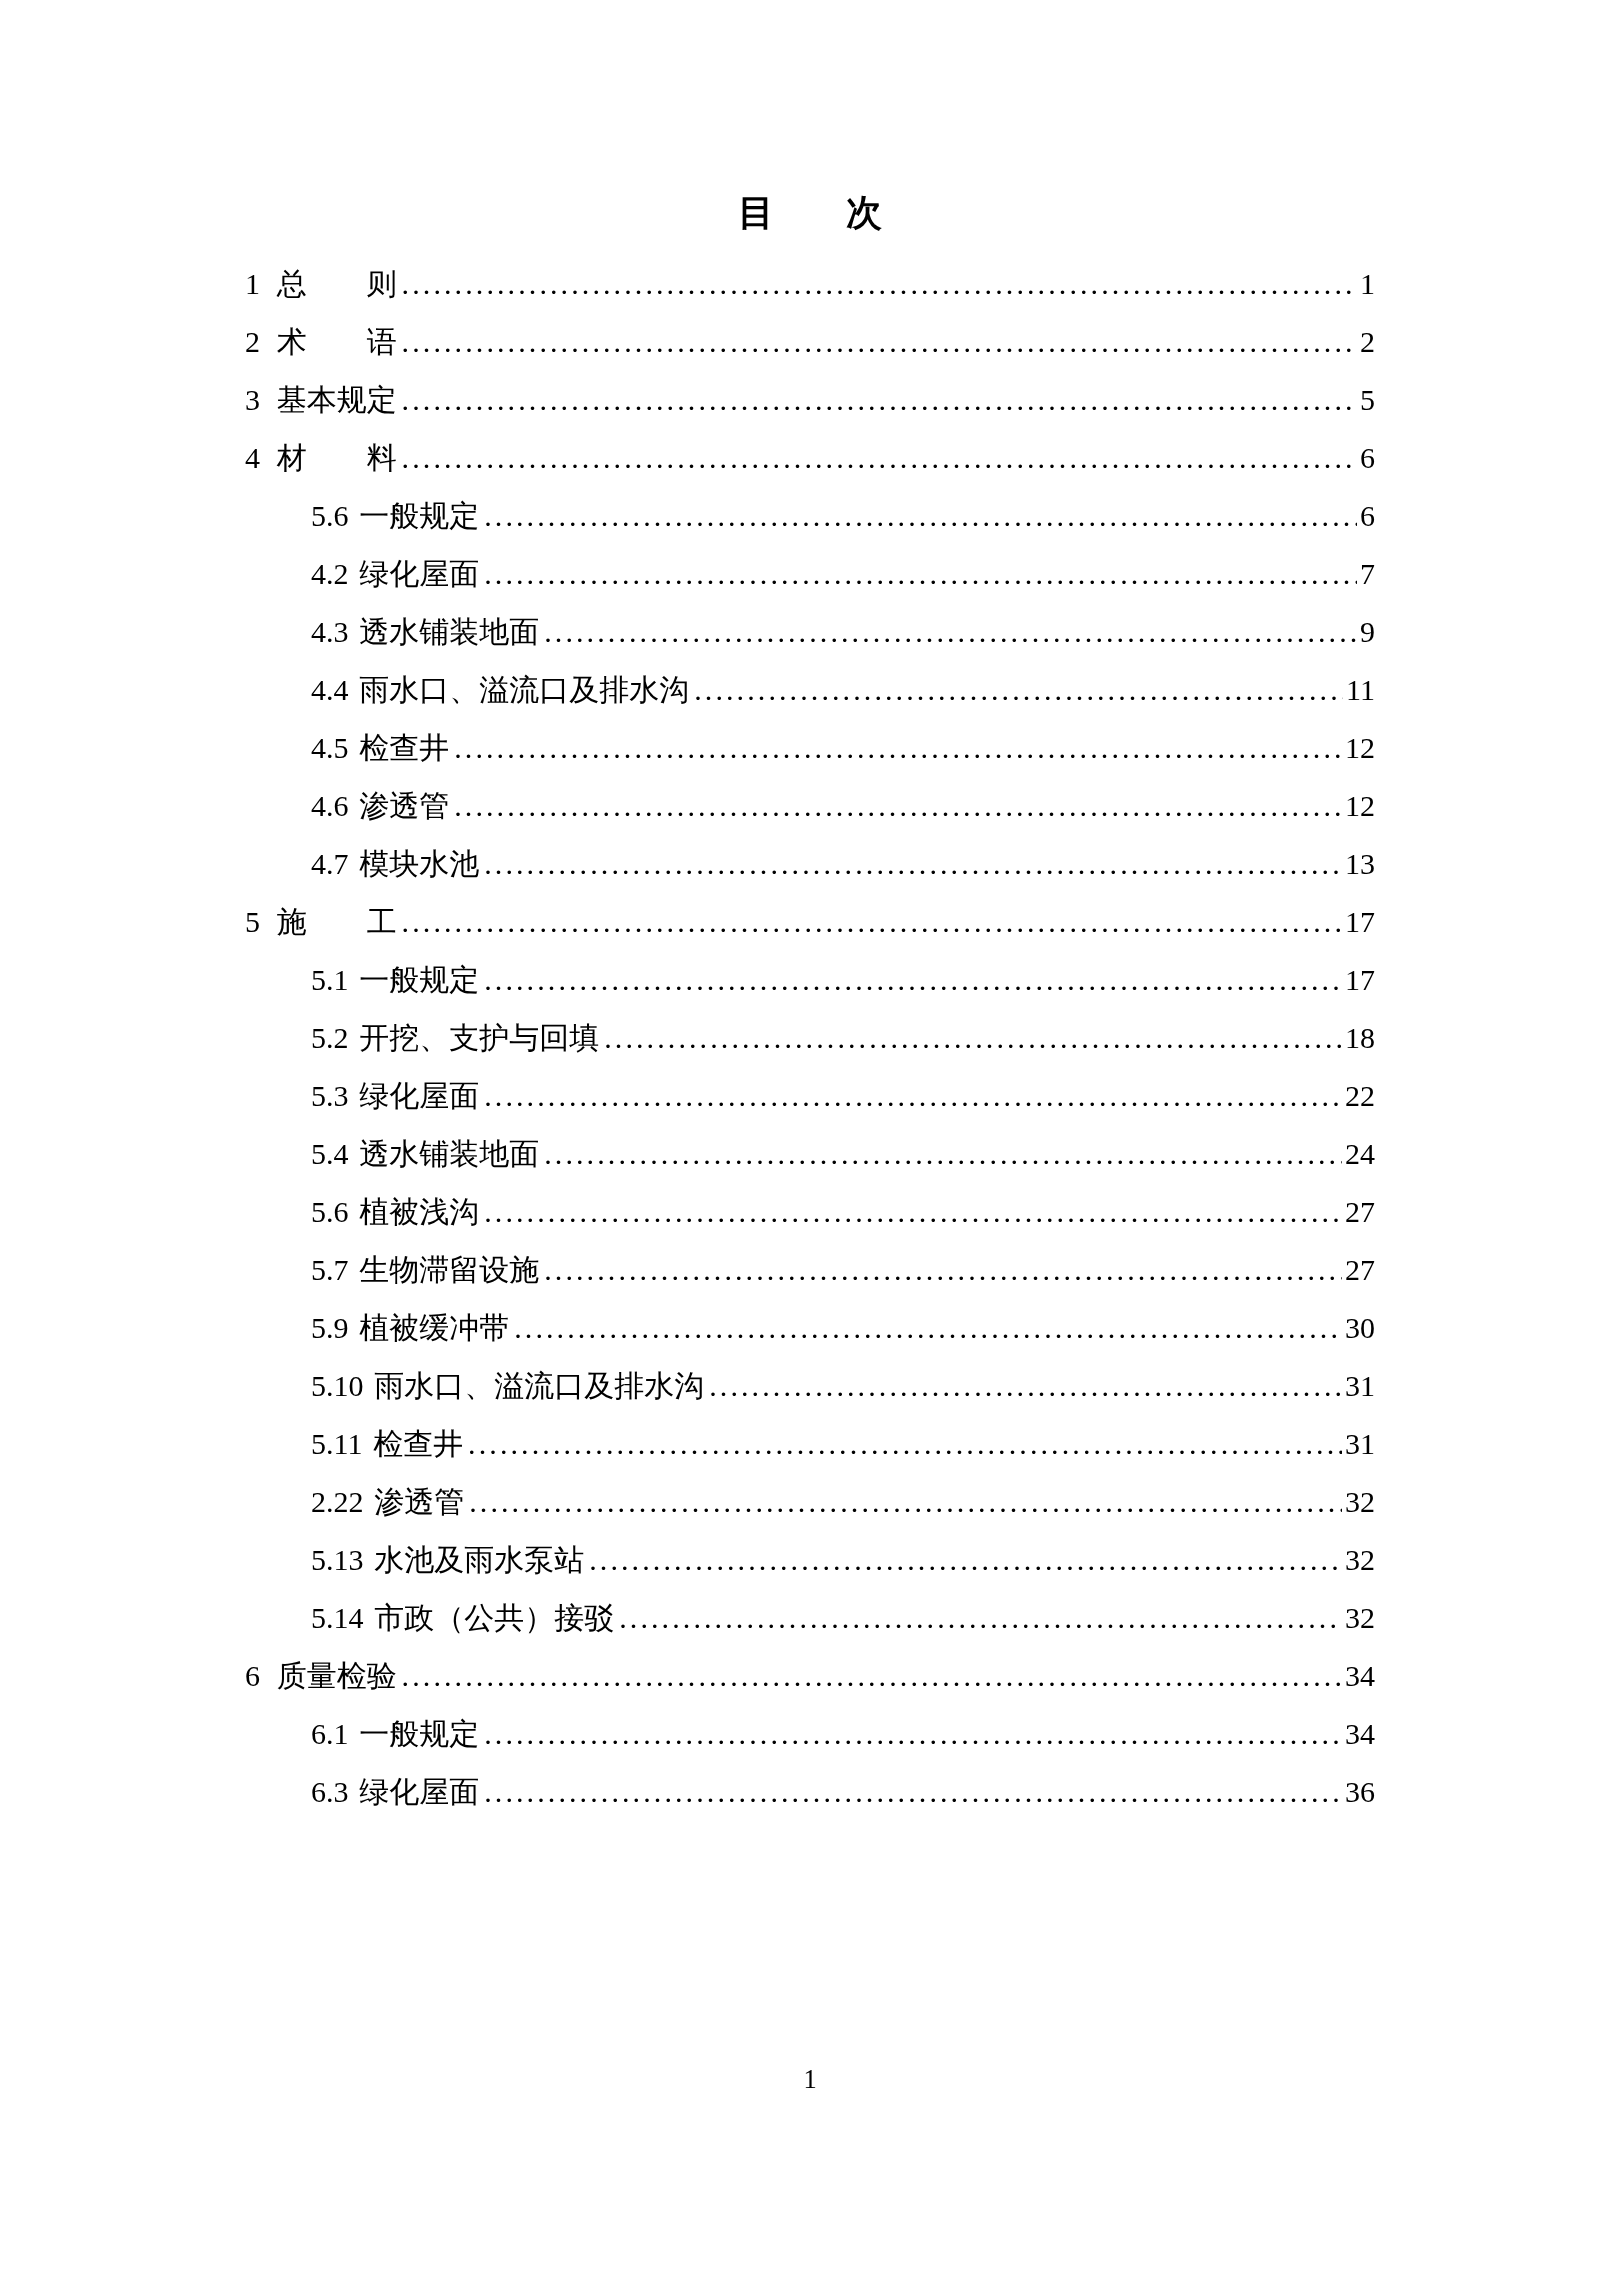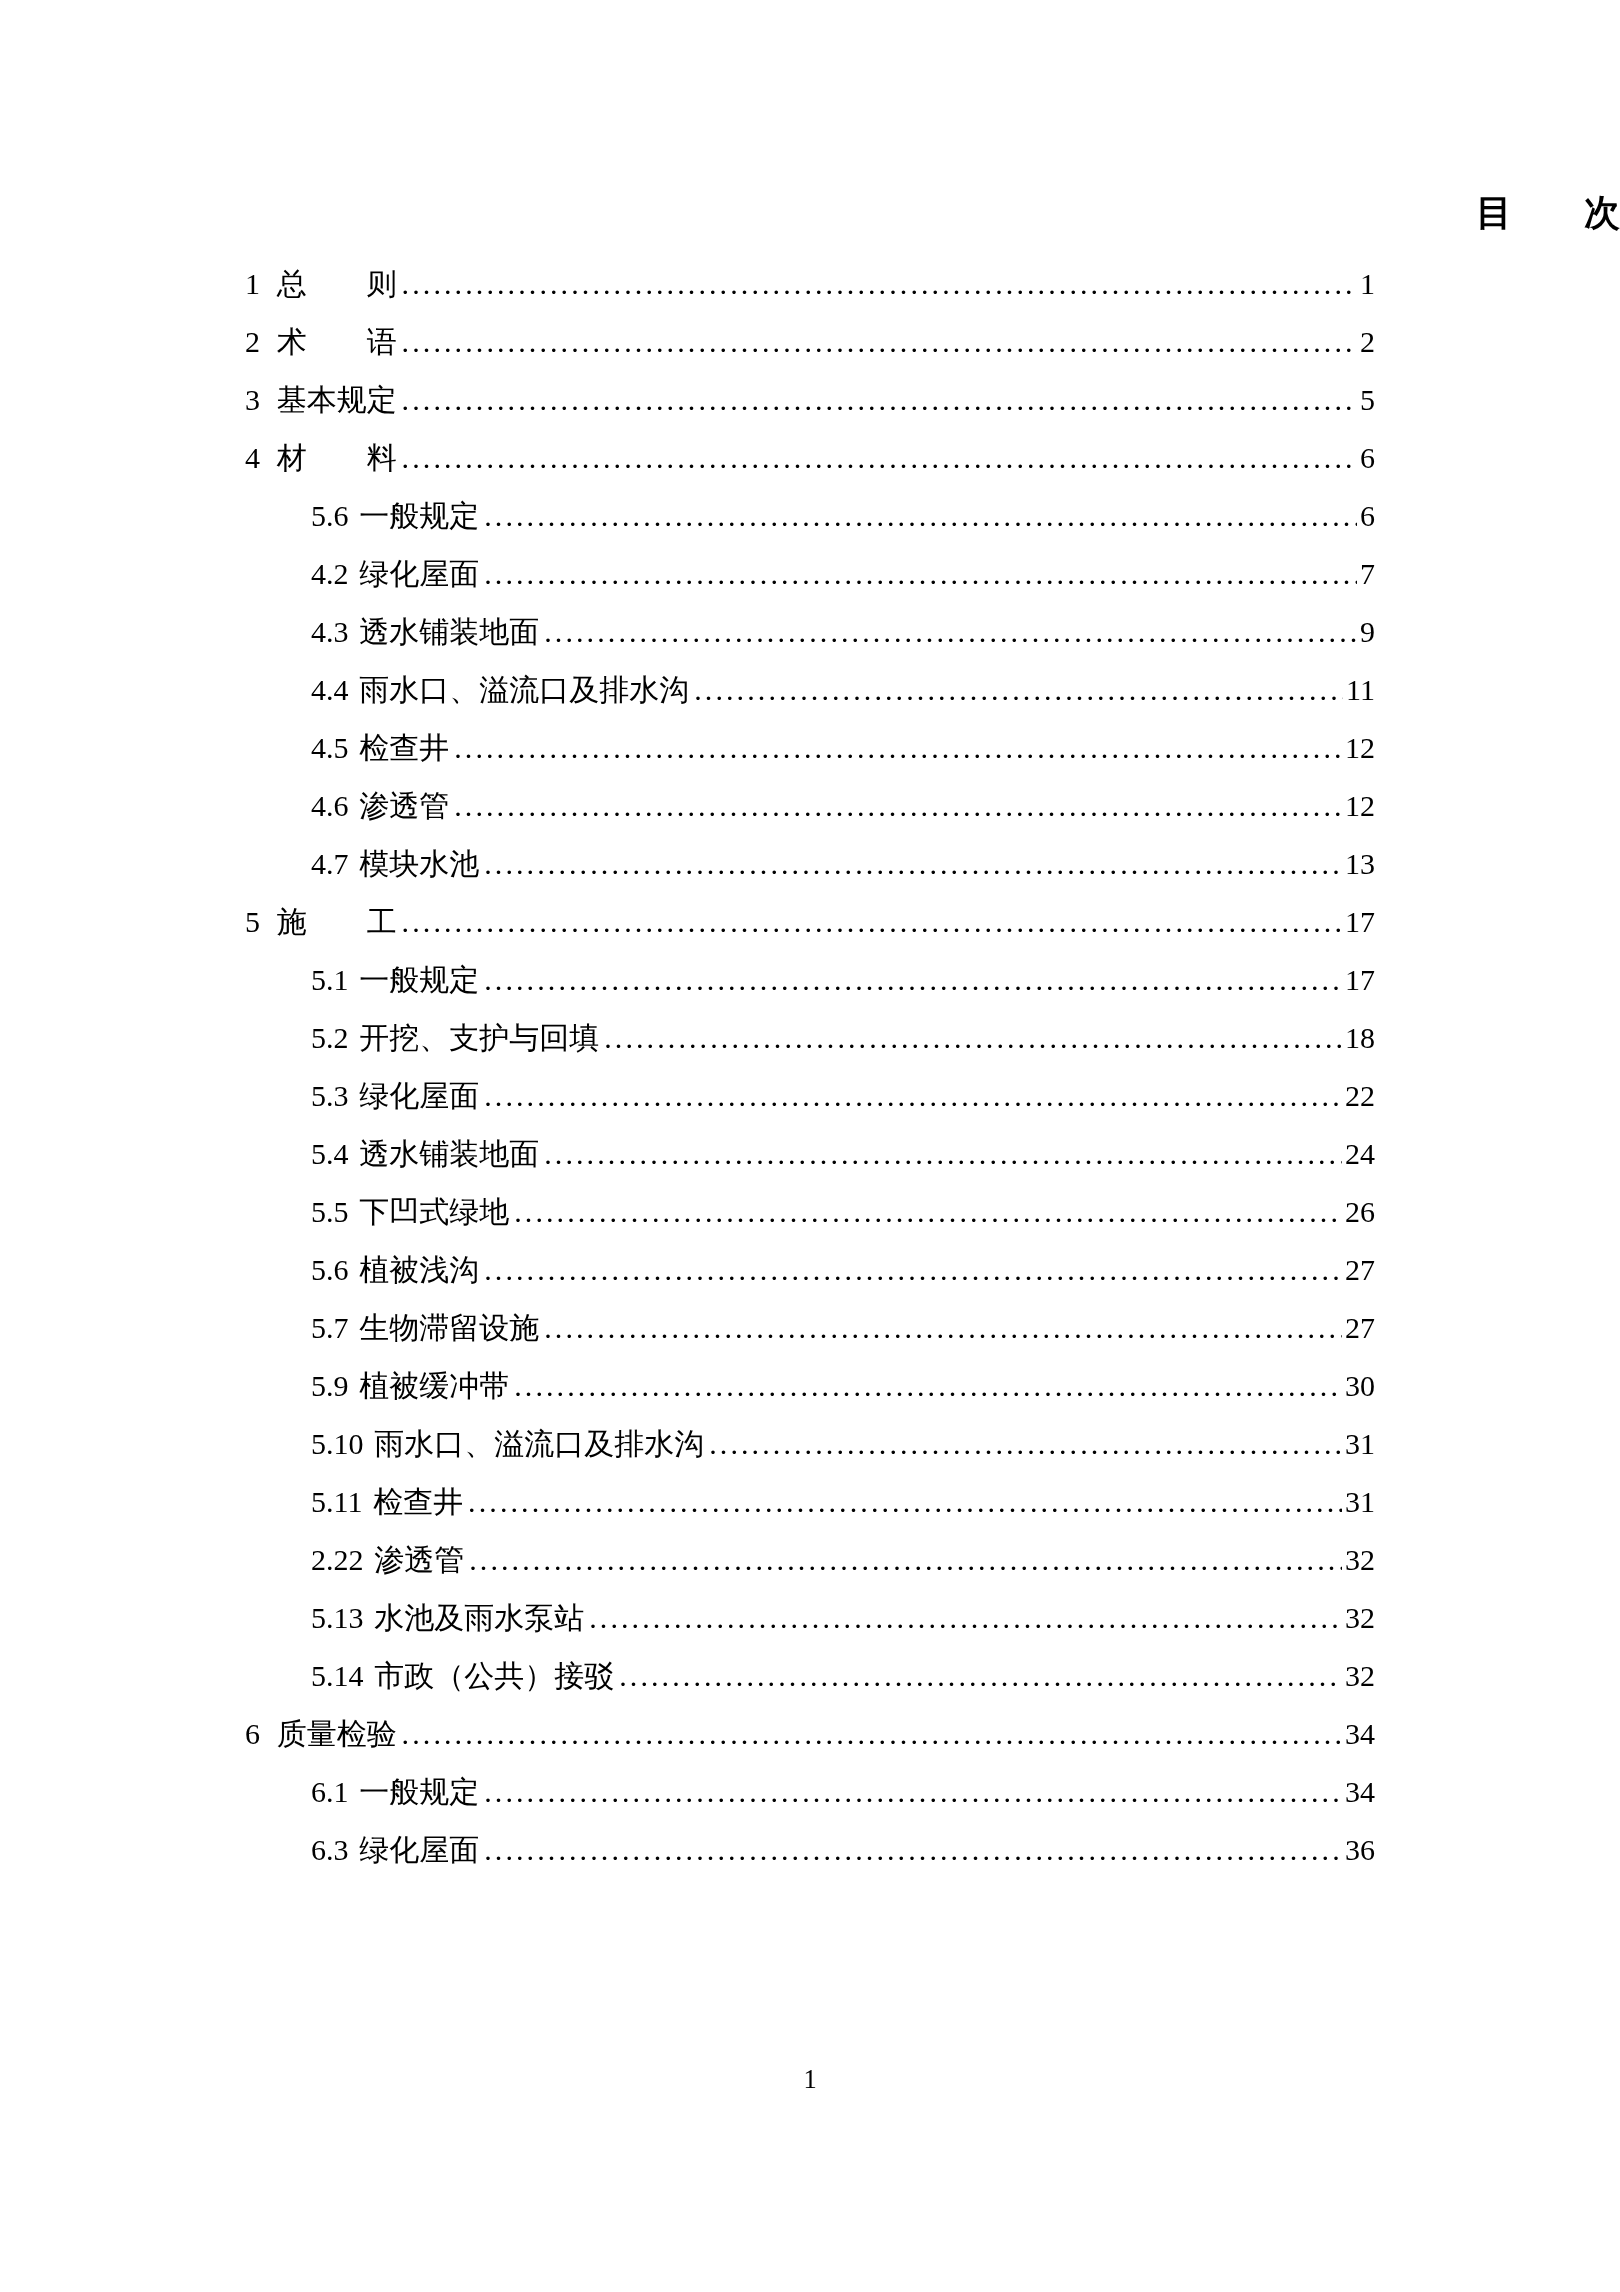--- a/index.html
+++ b/index.html
@@ -12,21 +12,21 @@
     width: 1620px;
     height: 2293px;
     background: #ffffff;
     color: #000000;
     font-family: "Liberation Serif", "DejaVu Serif", serif;
     overflow: hidden;
   }
   .toc-title {
     margin: 0;
     padding-top: 189px;
-    text-align: right;
+    text-align: center;
     font-size: 36px;
     font-weight: 700;
     line-height: 49px;
     white-space: pre;
   }
   .toc {
     margin: 16.7px 245px 0 245px; 
   }
   .row {
     display: flex;
@@ -172,26 +172,20 @@
         <span class="leader"></span>
         <span class="pagenum">22</span>
       </div>
       <div class="row lvl2">
         <span class="num">5.4</span>
         <span class="label">透水铺装地面</span>
         <span class="leader"></span>
         <span class="pagenum">24</span>
       </div>
       <div class="row lvl2">
-        <span class="num">5.5</span>
-        <span class="label">下凹式绿地</span>
-        <span class="leader"></span>
-        <span class="pagenum">26</span>
-      </div>
-      <div class="row lvl2">
         <span class="num">5.6</span>
         <span class="label">植被浅沟</span>
         <span class="leader"></span>
         <span class="pagenum">27</span>
       </div>
       <div class="row lvl2">
         <span class="num">5.7</span>
         <span class="label">生物滞留设施</span>
         <span class="leader"></span>
         <span class="pagenum">27</span>

